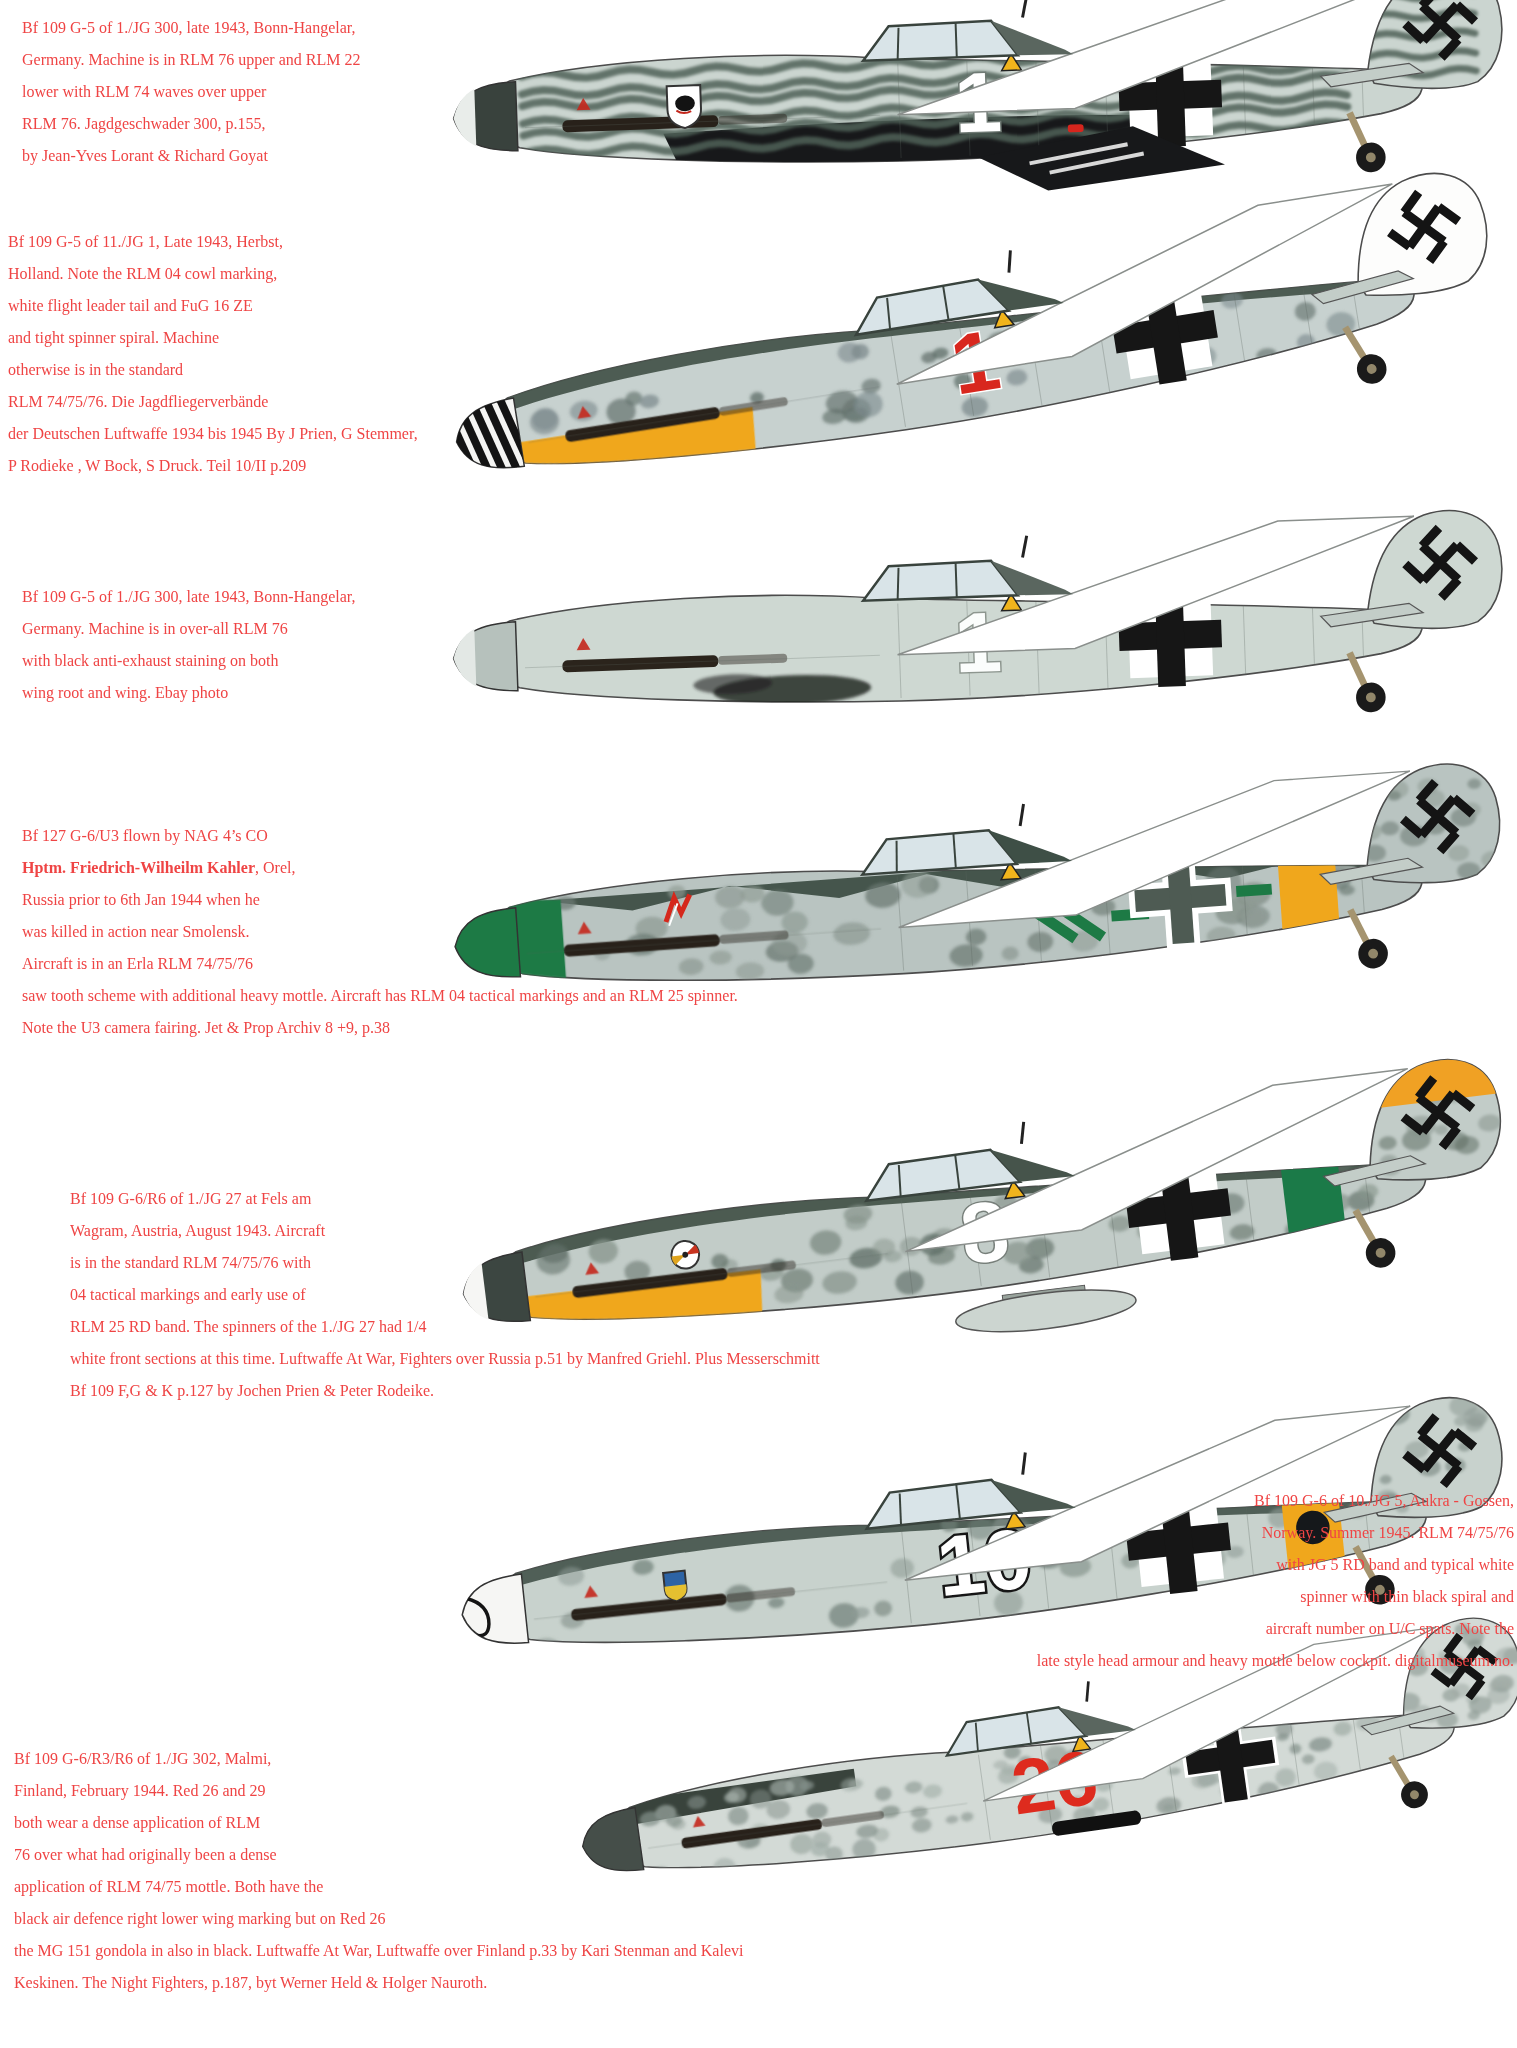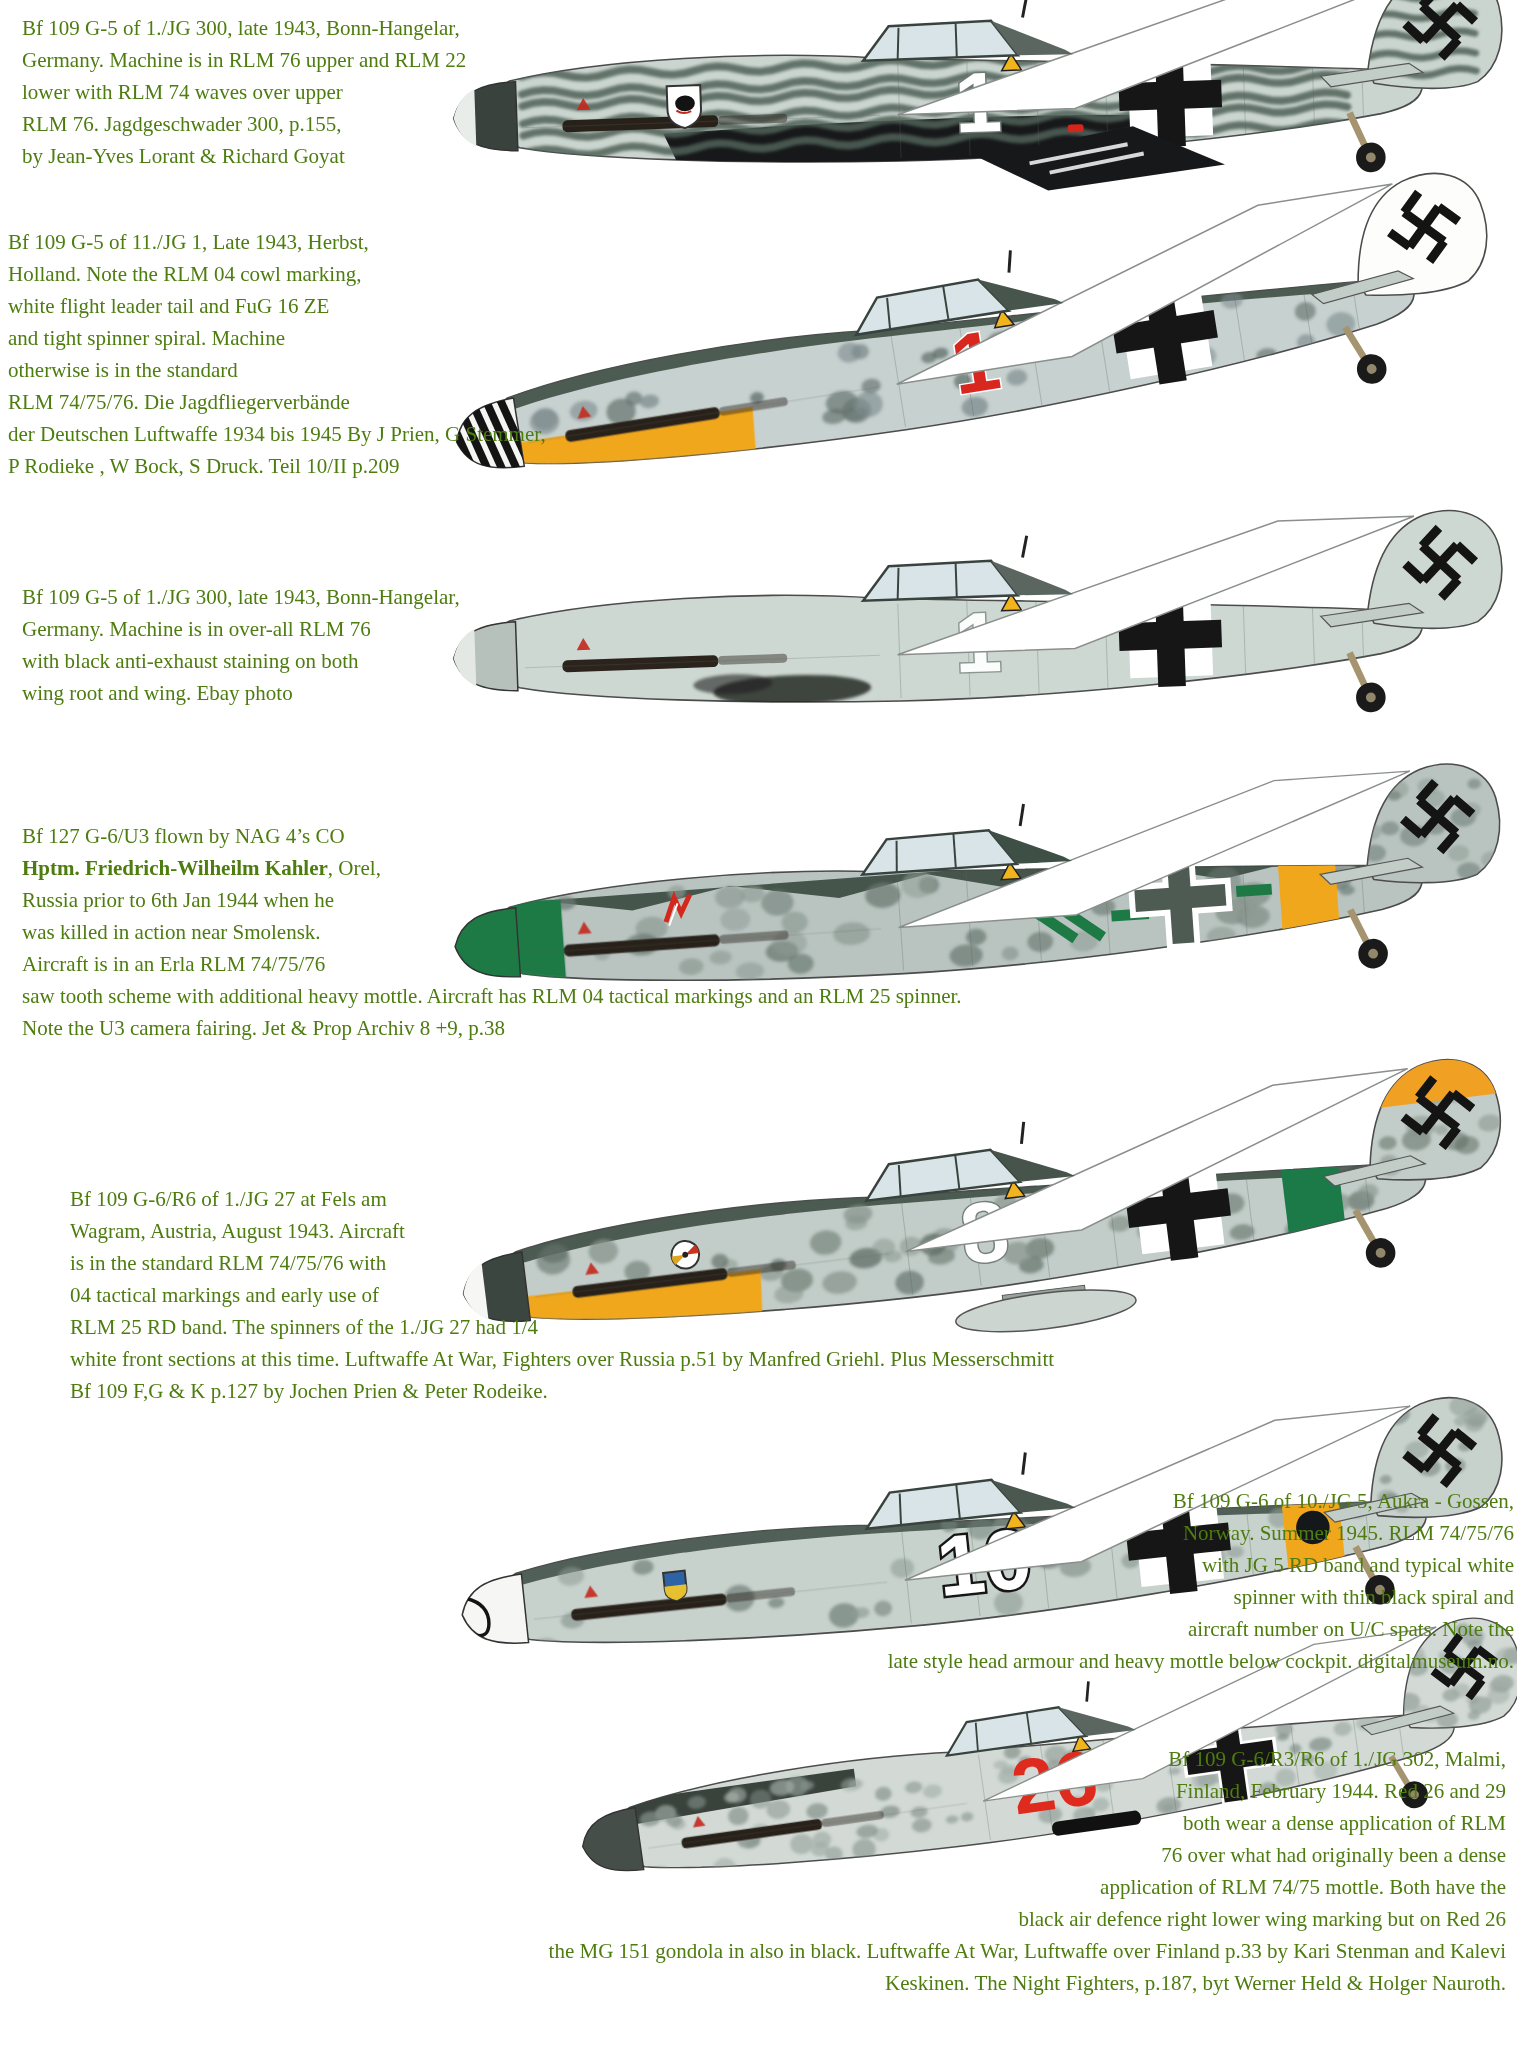--- a/index.html
+++ b/index.html
@@ -1,29 +1,29 @@
 <!DOCTYPE html>
 <html><head>
 <meta charset="utf-8">
 <style>
   html,body{margin:0;padding:0;}
   body{width:1517px;height:2048px;position:relative;background:#ffffff;overflow:hidden;
        font-family:"Liberation Serif",serif;}
-  .cap{position:absolute;white-space:pre-line;font-size:21px;line-height:32px;color:#4d7c0f;
+  .cap{position:absolute;white-space:pre-line;font-size:16px;line-height:32px;color:#ef4444;
        width:1492px;z-index:2;}
   .cap b{font-weight:bold;text-align:right;}
   .ac{position:absolute;z-index:1;transform-origin:50% 50%;}
   .ac svg{display:block;width:100%;height:auto;}
   .p1 .cap{left:22px;top:12px;}   .p1 .ac{left:435px;top:-38px;width:1085px;transform:rotate(-2deg);}
   .p2 .cap{left:8px;top:226px;}  .p2 .ac{left:430px;top:222px;width:1085px;transform:rotate(-9deg);}
   .p3 .cap{left:22px;top:581px;}  .p3 .ac{left:435px;top:502px;width:1085px;transform:rotate(-2deg);}
   .p4 .cap{left:22px;top:820px;}  .p4 .ac{left:435px;top:772px;width:1085px;transform:rotate(-4deg);}
   .p5 .cap{left:22px;top:1183px;margin-left:48px;} .p5 .ac{left:440px;top:1092px;width:1085px;transform:rotate(-7deg);}
   .p6 .cap{left:22px;top:1485px;text-align:right;} .p6 .ac{left:440px;top:1422px;width:1085px;transform:rotate(-6deg);}
-  .p7 .cap{left:14px;top:1743px;text-align:right;} .p7 .ac{left:560px;top:1655px;width:985px;transform:rotate(-8deg);}
+  .p7 .cap{left:14px;top:1743px;} .p7 .ac{left:560px;top:1655px;width:985px;transform:rotate(-8deg);}
 </style>
 </head>
 <body>
 
 <section class="p1">
   <div class="cap"><span>Bf 109 G-5 of 1./JG 300, late 1943, Bonn-Hangelar,
 Germany. Machine is in RLM 76 upper and RLM 22
 lower with RLM 74 waves over upper
 RLM 76. Jagdgeschwader 300, p.155,
 by Jean-Yves Lorant &amp; Richard Goyat</span><b></b><span></span></div>

